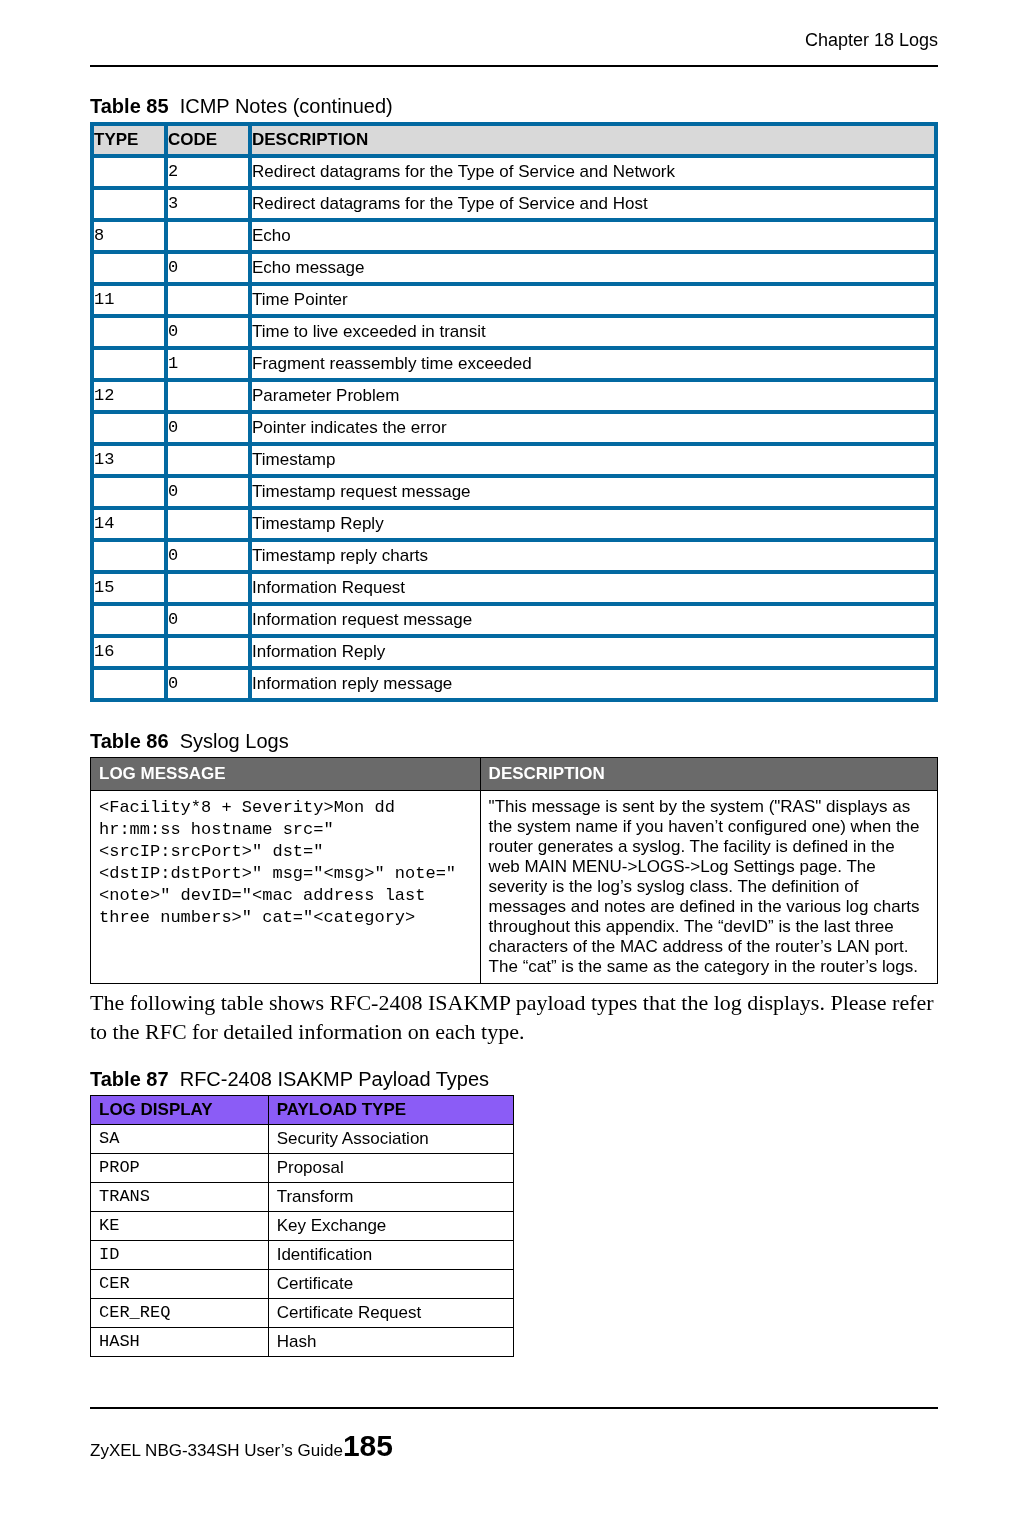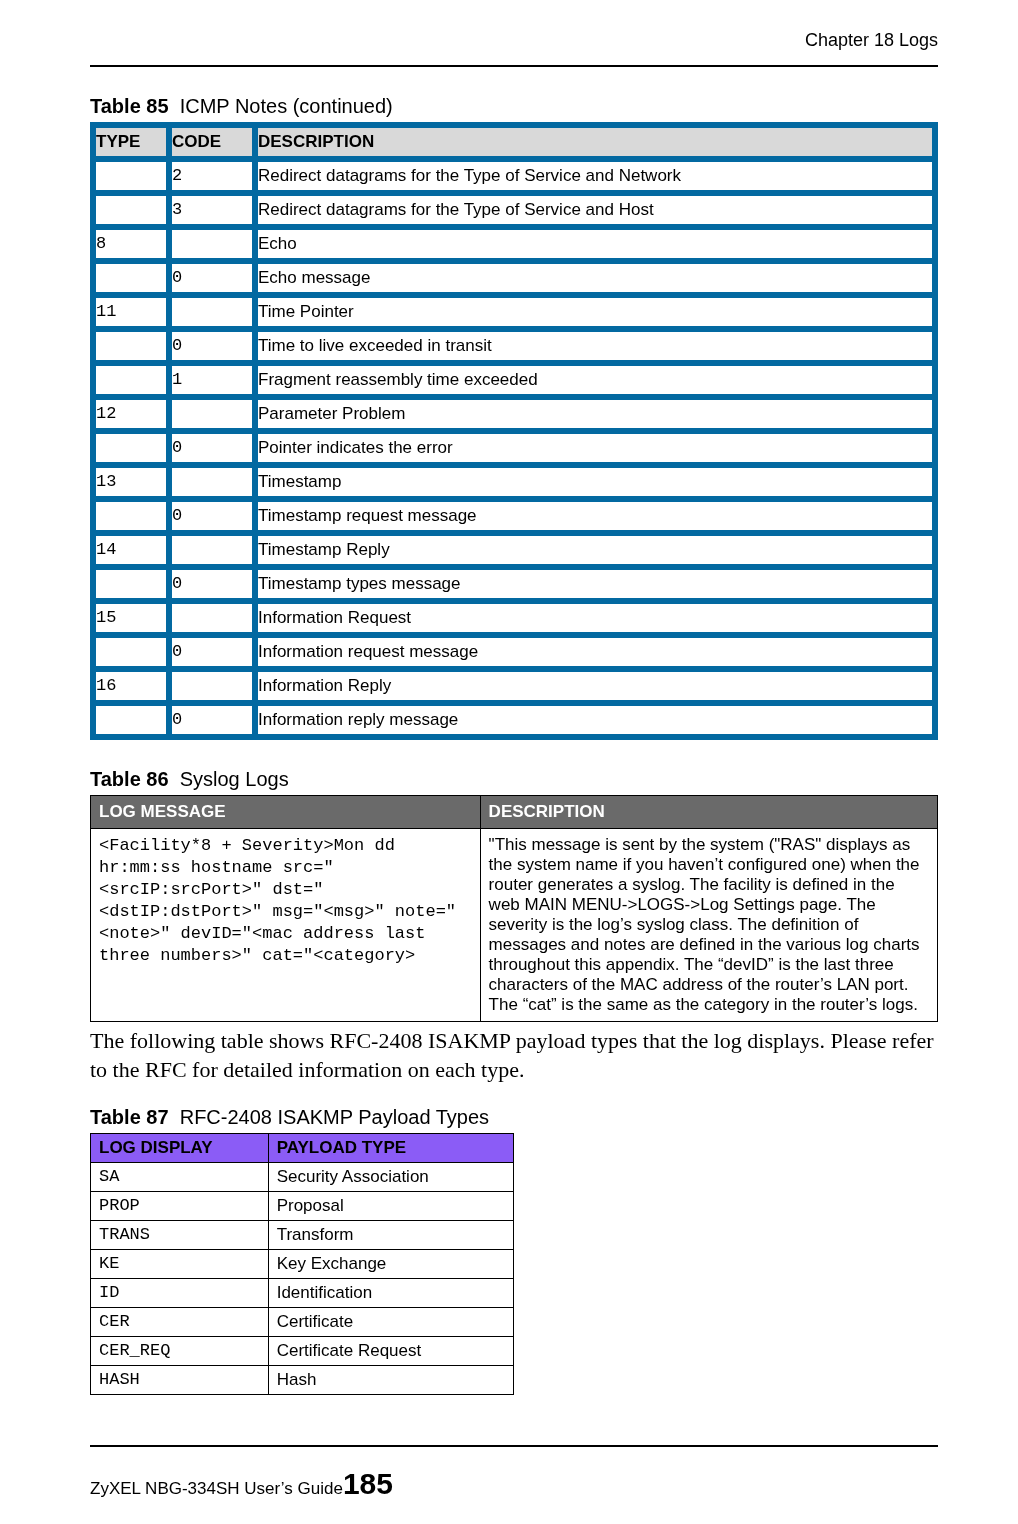--- a/index.html
+++ b/index.html
@@ -31,21 +31,21 @@
   }
   .table-caption .tnum {
     font-weight: bold;
   }
   table {
     border-collapse: collapse;
     width: 100%;
     font-size: 17px;
   }
   table.t85 td, table.t85 th {
-    border: 6px solid #0369a1;
+    border: 4px solid #0369a1;
     padding: 4px 0;
     text-align: left;
     vertical-align: top;
   }
   table th {
     background: #d9d9d9;
     font-weight: bold;
   }
   table.t85 th.col-type { width: 70px; }
   table.t85 th.col-code { width: 80px; }
@@ -170,21 +170,21 @@
           <td>Timestamp request message</td>
         </tr>
       <tr>
           <td class="mono">14</td>
           <td class="mono"></td>
           <td>Timestamp Reply</td>
         </tr>
       <tr>
           <td class="mono"></td>
           <td class="mono">0</td>
-          <td>Timestamp types message</td>
+          <td>Timestamp reply charts</td>
         </tr>
       <tr>
           <td class="mono">15</td>
           <td class="mono"></td>
           <td>Information Request</td>
         </tr>
       <tr>
           <td class="mono"></td>
           <td class="mono">0</td>
           <td>Information request message</td>

